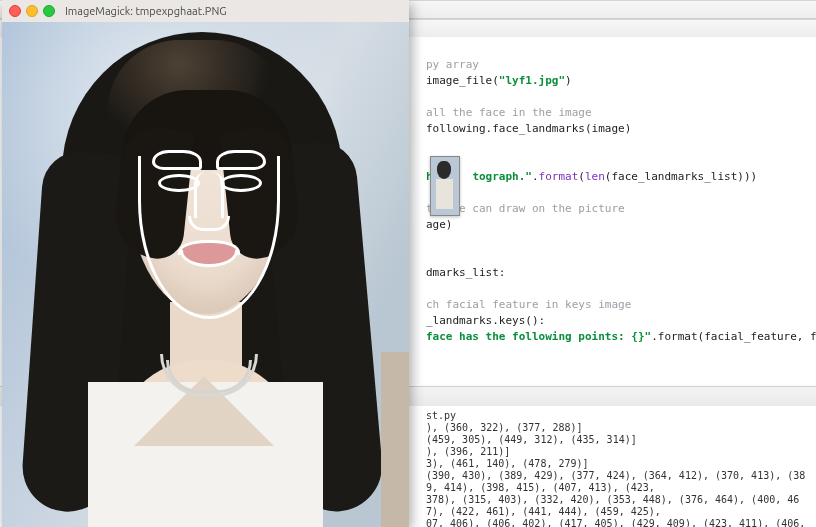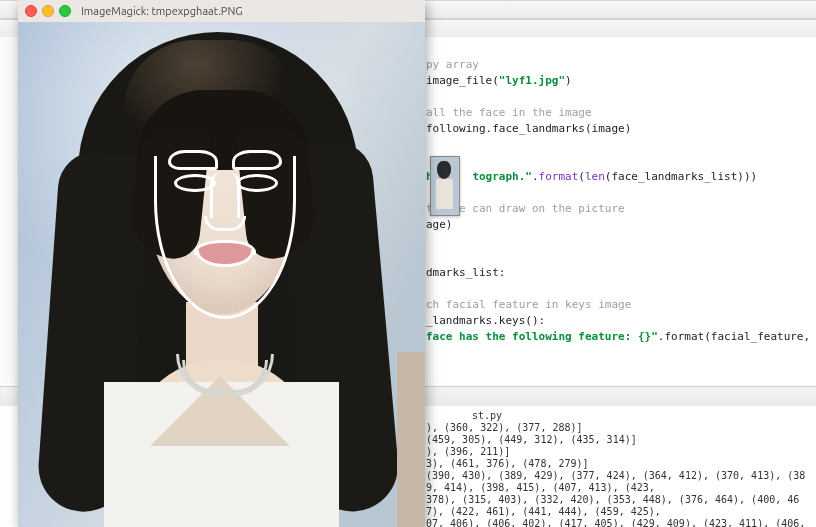--- a/index.html
+++ b/index.html
@@ -21,25 +21,25 @@
 
   
   #thumb { position:absolute; left:430px; top:156px; width:28px; height:58px; border:1px solid #888; background:#bac8d6; box-shadow:0 1px 3px rgba(0,0,0,.25); }
   #thumb:before { content:""; position:absolute; left:6px; top:4px; width:14px; height:18px; border-radius:50% 50% 60% 60%; background:#2b2b2b; }
   #thumb:after { content:""; position:absolute; left:5px; top:22px; width:17px; height:30px; background:#e8e4dc; }
 
   
   #console-area { position:absolute; left:0; right:0; top:386px; bottom:0; background:#fdfdfd; }
   #console-tabs { height:20px; background:linear-gradient(#f3f3f3,#e9e9e9); border-top:1px solid #cfcfcf; border-bottom:1px solid #cfcfcf; }
   #console-body { position:absolute; left:420px; right:0; top:20px; bottom:0; background:#ffffff; padding:4px 6px; color:#333; font-size:10px; line-height:12px; white-space:pre-wrap; word-break:break-all; overflow:hidden; }
-  #console-body .fname { color:#333;margin-left:46px; }
+  #console-body .fname { color:#333; }
   #console-left { position:absolute; left:0; top:20px; width:420px; bottom:0; border-right:1px solid #d6d6d6; background:#fff;}
 
   
-  #viewer { position:absolute; left:18px; top:0; width:407px; height:527px; box-shadow:2px 4px 12px rgba(0,0,0,.35); background:#fff; }
+  #viewer { position:absolute; left:2px; top:0; width:407px; height:527px; box-shadow:2px 4px 12px rgba(0,0,0,.35); background:#fff; }
   #viewer-title { height:22px; background:#eae7e4; display:flex; align-items:center; border-bottom:1px solid #c8c6c3; }
   .traffic { display:flex; gap:5px; margin-left:7px; }
   .dot { width:10px; height:10px; border-radius:50%; }
   .dot.red { background:#ff5f57; border:1px solid #e33e32;}
   .dot.yel { background:#ffbd2e; border:1px solid #dea123;}
   .dot.grn { background:#28c940; border:1px solid #1aab29;}
   #viewer-title-text { margin-left:10px; color:#4a4a4a; font-family:"Ubuntu","DejaVu Sans",sans-serif; font-size:11px; }
 
   #photo { position:absolute; left:0; top:22px; width:407px; height:505px; background:
     radial-gradient(circle at 35% 15%, rgba(255,255,255,.55), rgba(255,255,255,0) 40%),
@@ -100,34 +100,34 @@
       <div id="code"><span class="cm">py array</span>
 <span><span>image_file(</span><span class="str">"lyf1.jpg"</span><span>)</span></span>
 <div class="gap"></div><span class="cm">all the face in the image</span>
 <span>following.face_landmarks(image)</span>
 <div class="gap"></div><div class="gap"></div><span><span class="str">hi</span>     <span class="str">tograph."</span><span>.</span><span class="fn">format</span><span>(</span><span class="fn">len</span><span>(face_landmarks_list)))</span></span>
 <div class="gap"></div><span class="cm">t    e can draw on the picture</span>
 <span>age)</span>
 <div class="gap"></div><div class="gap"></div><span>dmarks_list:</span>
 <div class="gap"></div><span class="cm">ch facial feature in keys image</span>
 <span>_landmarks.keys():</span>
-<span><span class="str">face has the following feature: {}"</span><span>.format(facial_feature, fa</span></span></div>
+<span><span class="str">face has the following points: {}"</span><span>.format(facial_feature, fa</span></span></div>
     </div>
   </div>
 
   <div id="thumb"></div>
 
   <div id="console-area">
     <div id="console-tabs"></div>
     <div id="console-left"></div>
     <div id="console-body"><span class="fname">st.py</span>
 <span>), (360, 322), (377, 288)]</span>
 <span>(459, 305), (449, 312), (435, 314)]</span>
 <span>), (396, 211)]</span>
-<span>3), (461, 376), (478, 279)]</span>
+<span>3), (461, 140), (478, 279)]</span>
 <span>(390, 430), (389, 429), (377, 424), (364, 412), (370, 413), (389, 414), (398, 415), (407, 413), (423,</span>
 <span>378), (315, 403), (332, 420), (353, 448), (376, 464), (400, 467), (422, 461), (441, 444), (459, 425),</span>
 <span>07, 406), (406, 402), (417, 405), (429, 409), (423, 411), (406, 412), (397, 414), (397, 414), (378, 413</span>
 
 </div>
   </div>
 
   <div id="viewer">
     <div id="viewer-title">
       <div class="traffic">

